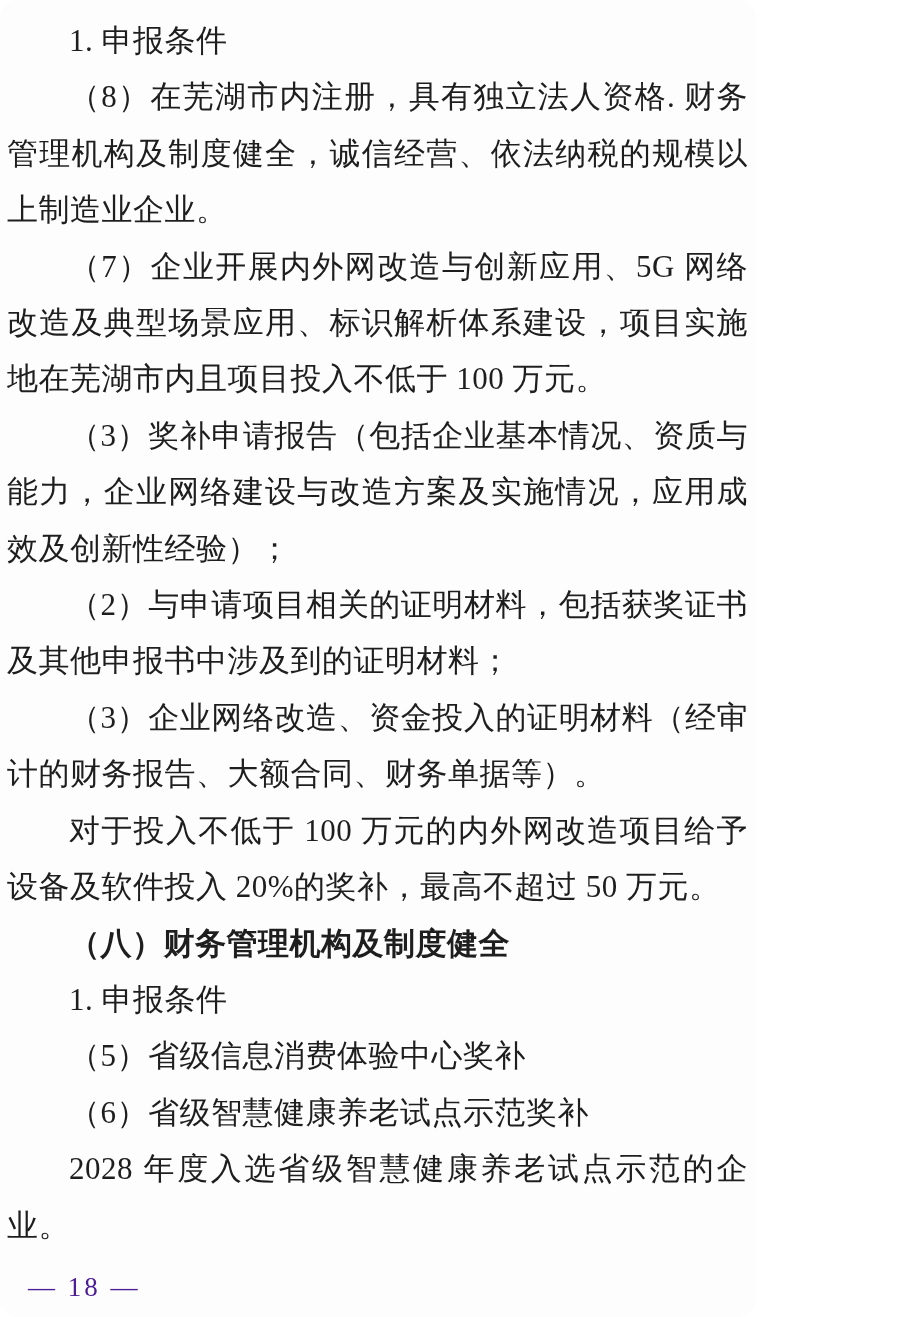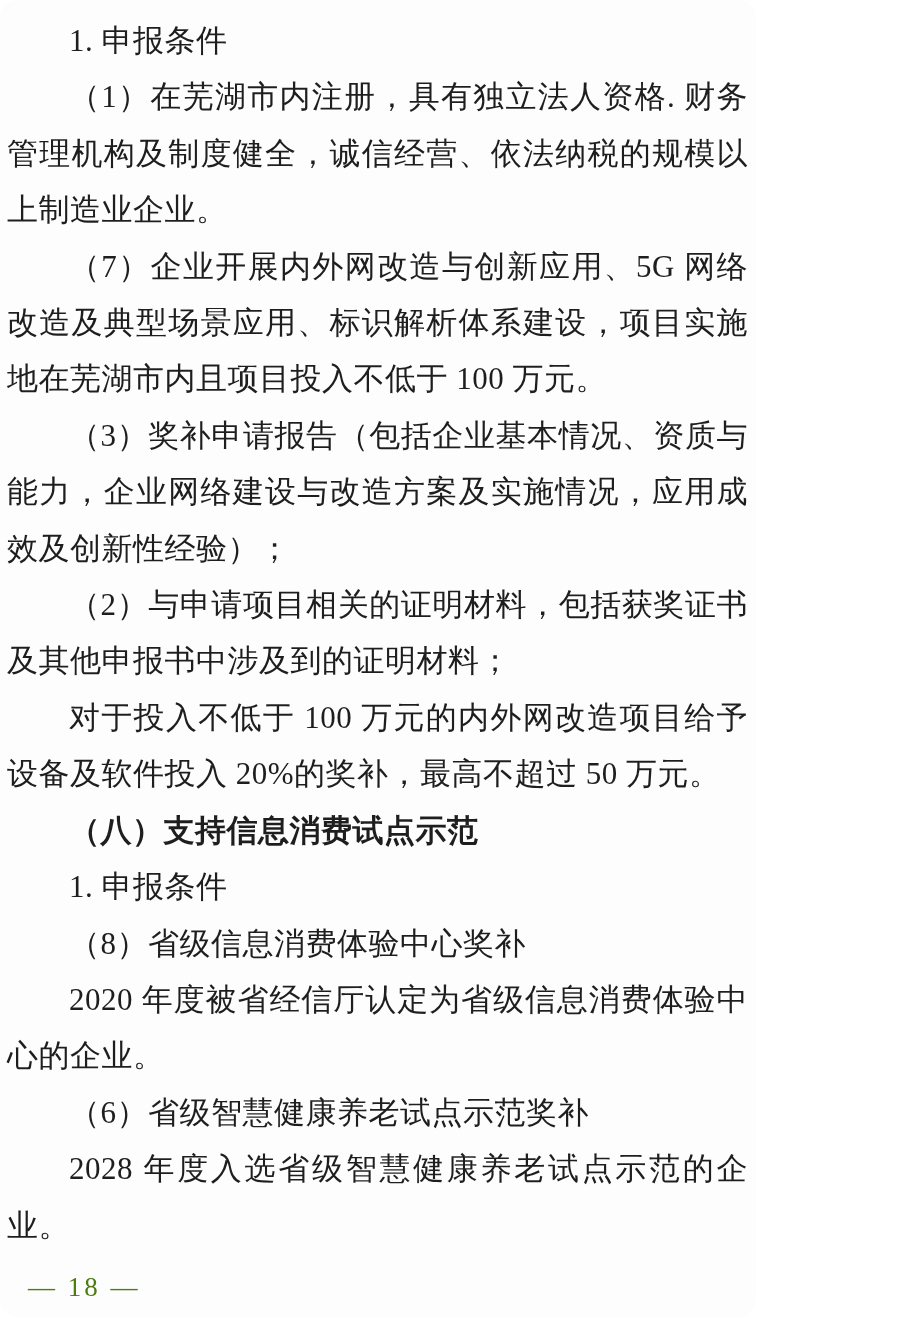--- a/index.html
+++ b/index.html
@@ -35,36 +35,36 @@
   }
   p.para.bold-heading {
     font-weight: bold;
   }
   .page-number {
     position: absolute;
     left: 28px;
     top: 1272px;
     font-size: 27px;
     letter-spacing: 3px;
-    color: #4d7c0f;
+    color: #4c1d95;
     font-family: "Liberation Serif", "DejaVu Serif", serif;
   }
 </style>
 </head>
 <body>
 
 <div class="page">
   <div class="doc-body" id="doc-body">
       <p class="para">1.  申报条件</p>
-      <p class="para">（1）在芜湖市内注册，具有独立法人资格.  财务管理机构及制度健全，诚信经营、依法纳税的规模以上制造业企业。</p>
+      <p class="para">（8）在芜湖市内注册，具有独立法人资格.  财务管理机构及制度健全，诚信经营、依法纳税的规模以上制造业企业。</p>
       <p class="para">（7）企业开展内外网改造与创新应用、5G 网络改造及典型场景应用、标识解析体系建设，项目实施地在芜湖市内且项目投入不低于 100 万元。</p>
       <p class="para">（3）奖补申请报告（包括企业基本情况、资质与能力，企业网络建设与改造方案及实施情况，应用成效及创新性经验）；</p>
       <p class="para">（2）与申请项目相关的证明材料，包括获奖证书及其他申报书中涉及到的证明材料；</p>
+      <p class="para">（3）企业网络改造、资金投入的证明材料（经审计的财务报告、大额合同、财务单据等）。</p>
       <p class="para">对于投入不低于 100 万元的内外网改造项目给予设备及软件投入 20%的奖补，最高不超过 50 万元。</p>
-      <p class="para bold-heading">（八）支持信息消费试点示范</p>
+      <p class="para bold-heading">（八）财务管理机构及制度健全</p>
       <p class="para">1.  申报条件</p>
-      <p class="para">（8）省级信息消费体验中心奖补</p>
-      <p class="para">2020 年度被省经信厅认定为省级信息消费体验中心的企业。</p>
+      <p class="para">（5）省级信息消费体验中心奖补</p>
       <p class="para">（6）省级智慧健康养老试点示范奖补</p>
       <p class="para">2028 年度入选省级智慧健康养老试点示范的企业。</p>
     </div>
   <div class="page-number">— 18 —</div>
 </div>
 
 </body></html>

